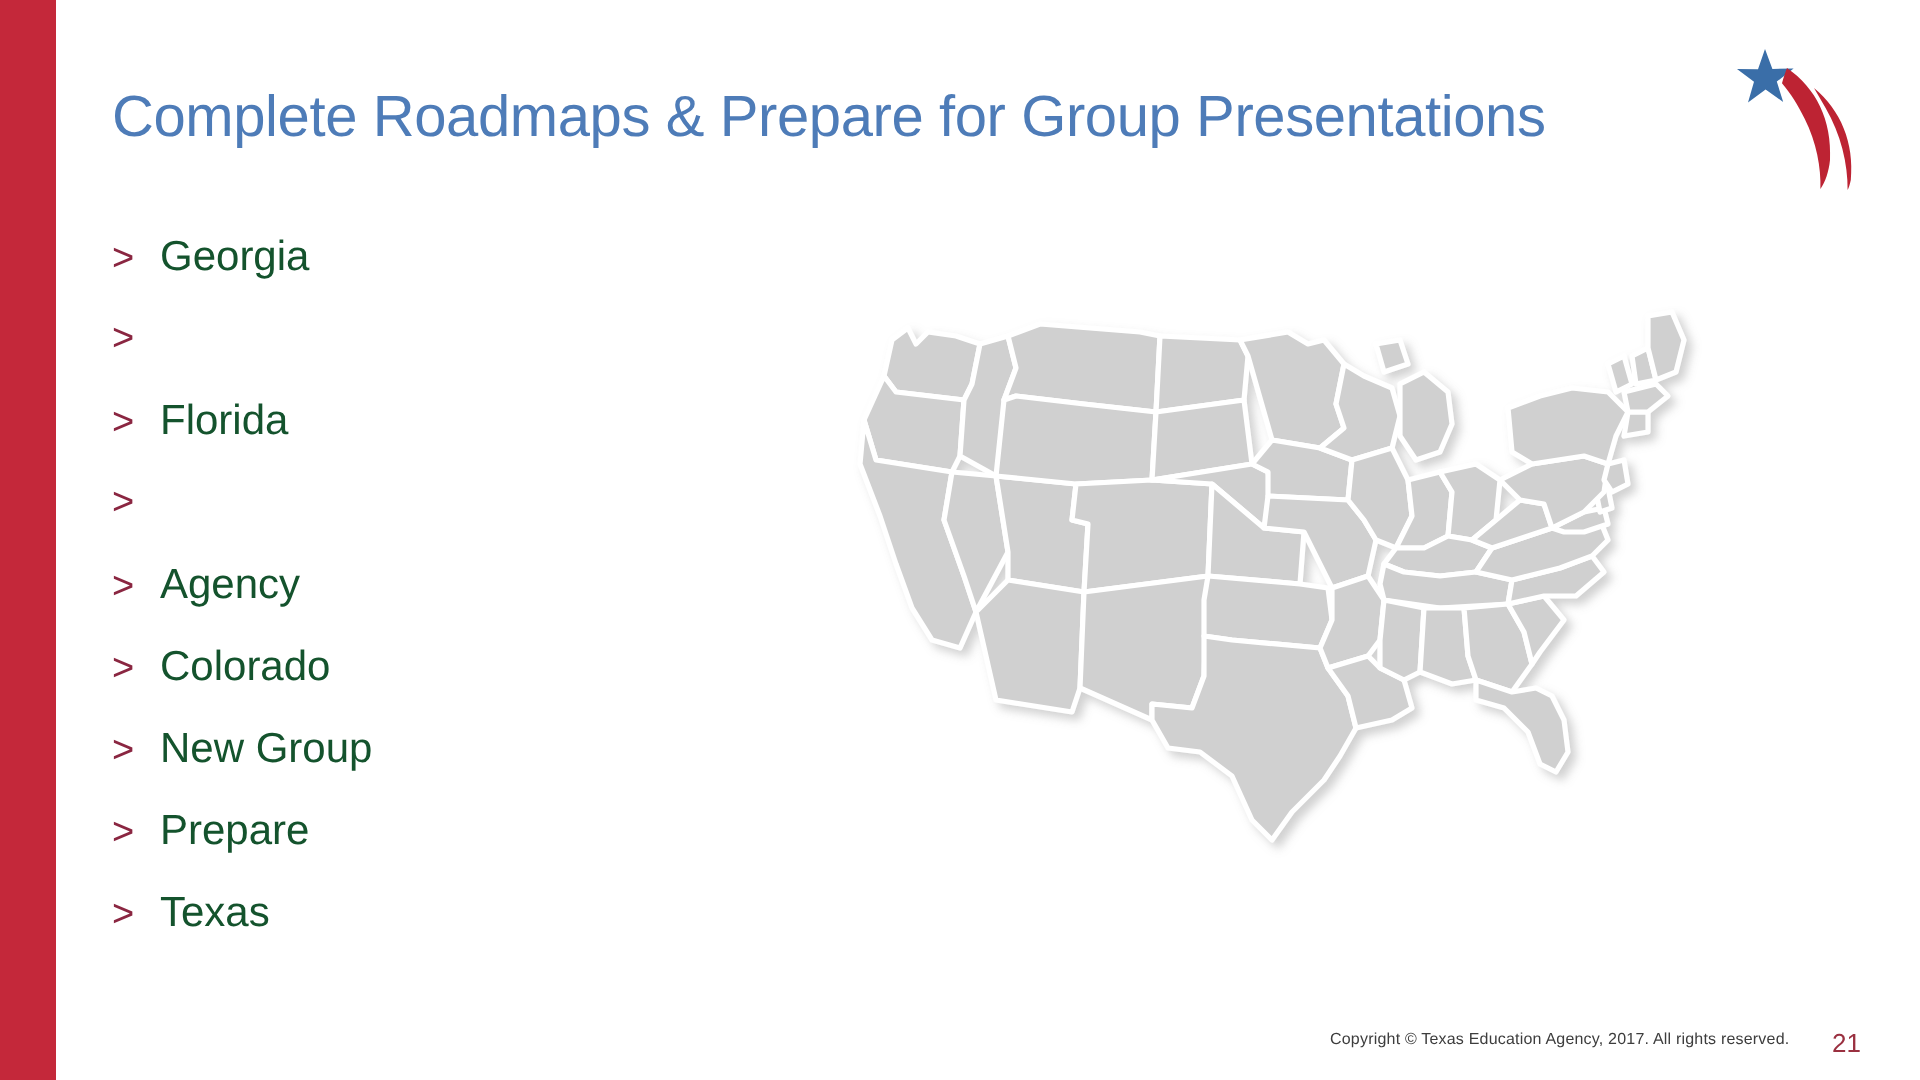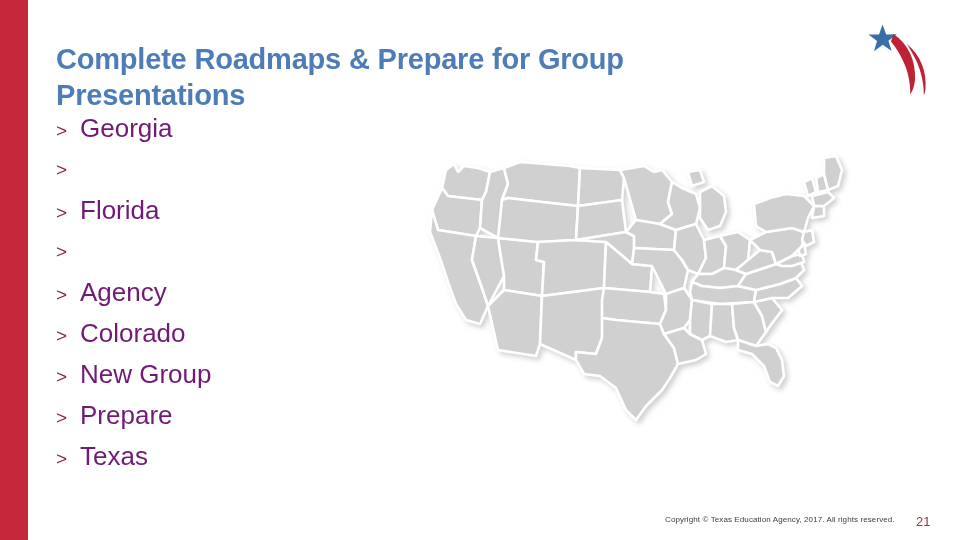--- a/index.html
+++ b/index.html
@@ -31,21 +31,21 @@
     background: #c4283a;
   }
   
   #title {
     position: absolute;
     left: 56px;
     top: 22px;
     width: 720px;
     color: #4e7cb8;
     font-family: "Liberation Sans", sans-serif;
-    font-weight: bold;
+    font-weight: normal;
     font-size: 29px;
     line-height: 36px;
     letter-spacing: -0.2px;
   }
   
   #bullet-list {
     position: absolute;
     left: 56px;
     top: 108px;
     width: 330px;
@@ -62,23 +62,23 @@
   .bullet-marker {
     color: #8a2641;
     font-family: "Liberation Sans", sans-serif;
     font-size: 19px;
     font-weight: normal;
     width: 24px;
     flex: 0 0 24px;
     line-height: 41px;
   }
   .bullet-label {
-    color: #701a75;
-    font-family: "Liberation Sans", sans-serif;
-    font-size: 26px;
+    color: #14532d;
+    font-family: "Liberation Sans", sans-serif;
+    font-size: 21px;
     line-height: 41px;
     white-space: nowrap;
   }
   
   #map-wrap {
     position: absolute;
     left: 420px;
     top: 148px;
     width: 430px;
     height: 340px;

